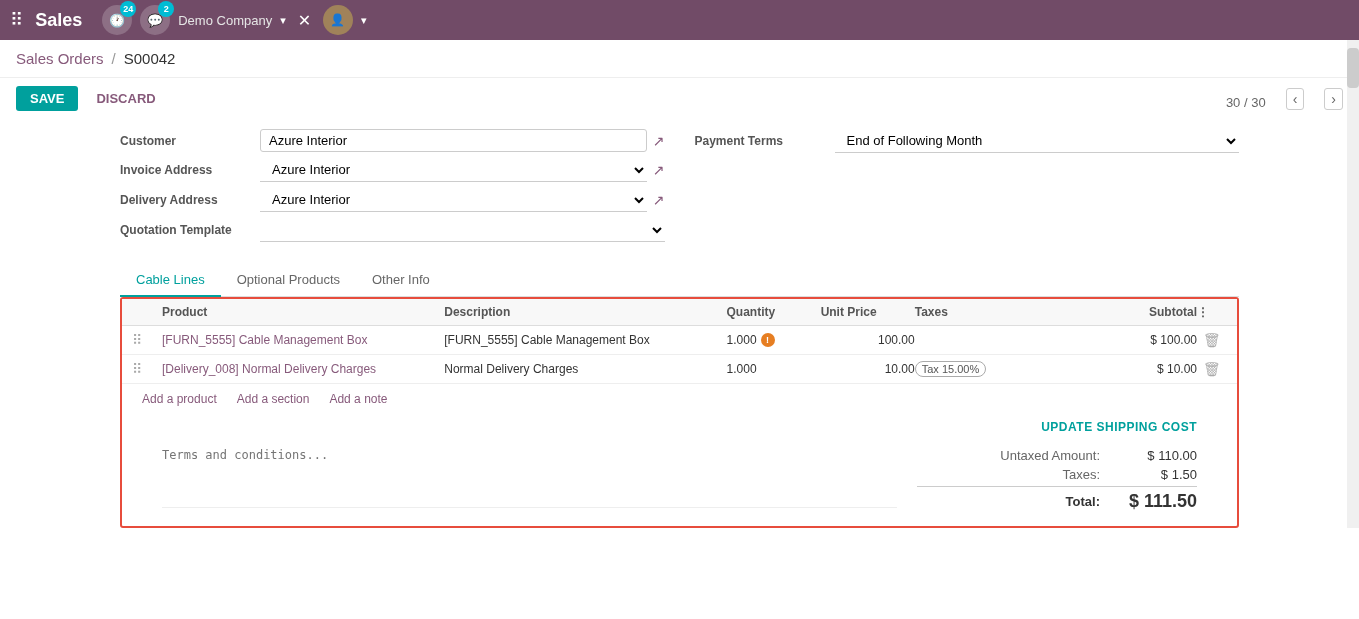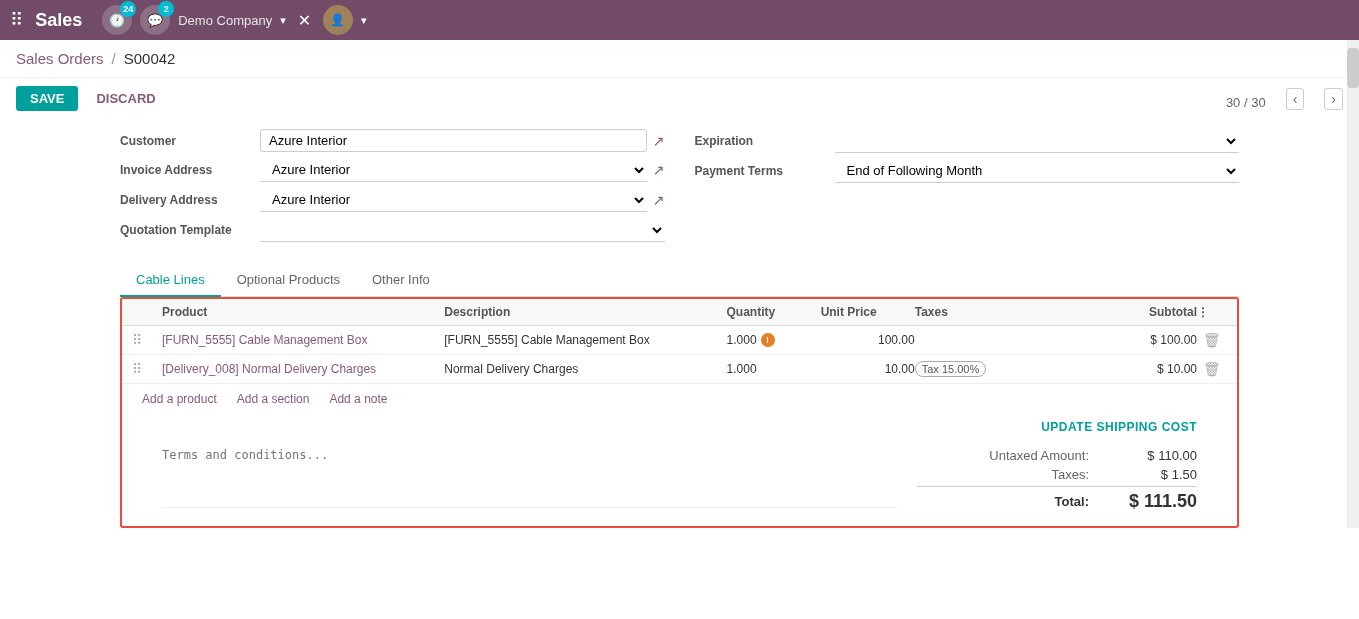--- a/index.html
+++ b/index.html
@@ -322,21 +322,21 @@
       height: 60px;
       border-bottom: 1px solid #eee;
     }
     .totals-table {
       min-width: 280px;
       font-size: 13px;
     }
     .total-row {
       display: flex;
       justify-content: flex-end;
-      gap: 28px;
+      gap: 17px;
       margin-bottom: 4px;
       align-items: center;
     }
     .total-label { color: #666; text-align: right; min-width: 130px; }
     .total-value { text-align: right; min-width: 80px; color: #333; }
     .total-divider { border-top: 1px solid #ccc; margin: 4px 0; }
     .grand-total-label { font-weight: bold; color: #333; }
     .grand-total-value { font-size: 18px; font-weight: bold; color: #333; }
 
     
@@ -435,28 +435,20 @@
           <div class="field-value">
             <select class="field-select">
               <option></option>
             </select>
           </div>
         </div>
       </div>
 
       <div>
         <div class="field-row">
-          <span class="field-label">Expiration</span>
-          <div class="field-value">
-            <select class="field-select">
-              <option></option>
-            </select>
-          </div>
-        </div>
-        <div class="field-row">
           <span class="field-label">Payment Terms</span>
           <div class="field-value">
             <select class="field-select">
               <option>End of Following Month</option>
             </select>
           </div>
         </div>
       </div>
     </div>
   </div>

